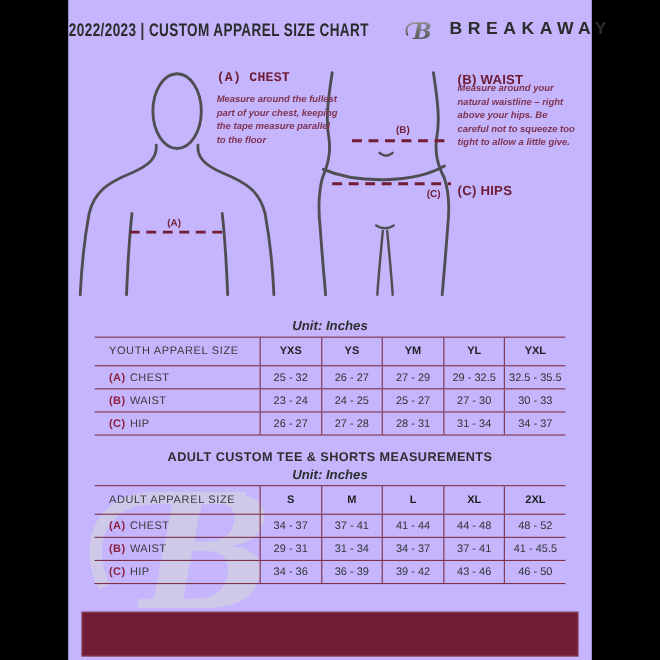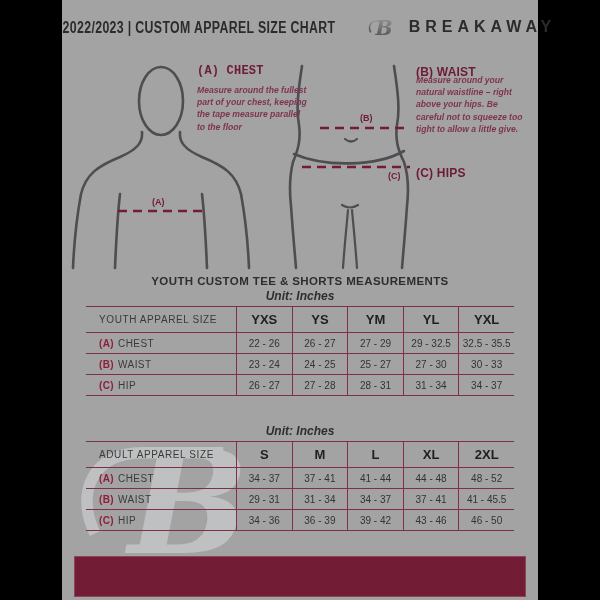--- a/index.html
+++ b/index.html
@@ -3,21 +3,21 @@
 <meta charset="utf-8">
 <style>
   html,body{margin:0;padding:0;}
   body{
     width:600px;height:600px;background:#000;
     font-family:"Liberation Sans",sans-serif;
     position:relative;overflow:hidden;
   }
   .doc{
     position:absolute;left:62px;top:0;width:476px;height:600px;
-    background:#a3a3a3;
+    background:#c4b5fd;
   }
   
   .hdr{
     position:absolute;left:0;top:14px;width:100%;
     display:flex;align-items:center;justify-content:center;gap:14px;
   }
   .hdr-title{
     font-size:14px;font-weight:800;color:#2b2b2b;letter-spacing:.4px;
     white-space:nowrap;display:inline-block;transform:scale(.88,1.18);
   }
@@ -50,21 +50,21 @@
   .t-row{
     display:grid;grid-template-columns:150px repeat(5,1fr);
     border-top:1.4px solid #7e3048;
   }
   .size-table{border-bottom:1.4px solid #7e3048;}
   .cell{
     display:flex;align-items:center;justify-content:center;
     height:20px;font-size:10px;color:#333;border-left:1.4px solid #7e3048;
     white-space:nowrap;
   }
-  .t-head .cell{height:25px;font-weight:700;color:#1f1f1f;font-size:13px;}
+  .t-head .cell{height:25px;font-weight:700;color:#1f1f1f;font-size:10px;}
   .cell.lbl{
     justify-content:flex-start;padding-left:13px;border-left:none;
     letter-spacing:.4px;color:#3a3a3a;
   }
   .t-head .cell.lbl{font-weight:400;font-size:10px;letter-spacing:.6px;}
   .cell .mk{color:#8e1f3d;font-weight:800;margin-right:4px;}
   
   .watermark{position:absolute;left:14px;top:408px;width:190px;height:175px;opacity:.55;}
   .footer-bar{
     position:absolute;left:12px;top:556px;width:452px;height:41px;
@@ -130,38 +130,37 @@
   <span class="marker" style="left:326px;top:171px;">(C)</span>
 
   <div class="guide-head" style="left:135px;top:64px;font-family:Liberation Mono, monospace;">(A) CHEST</div>
   <div class="guide-text" style="left:135px;top:84px;width:112px;">Measure around the fullest part of your chest, keeping the tape measure parallel to the floor</div>
 
   <div class="guide-head" style="left:354px;top:65px;">(B) WAIST</div>
   <div class="guide-text" style="left:354px;top:74px;width:108px;">Measure around your natural waistline – right above your hips. Be careful not to squeeze too tight to allow a little give.</div>
 
   <div class="guide-head" style="left:354px;top:166px;">(C) HIPS</div>
 
-  <div class="tbl-title" style="top:275px;">YOUTH CUSTOM TEE &amp; SHORTS MEASUREMENTS</div>
   <div class="tbl-unit" style="top:289px;">Unit: Inches</div>
 
   <div class="size-table" style="top:306px;">
     <div class="t-row t-head">
       <div class="cell lbl">YOUTH APPAREL SIZE</div>
       <div class="cell">YXS</div>
       <div class="cell">YS</div>
       <div class="cell">YM</div>
       <div class="cell">YL</div>
       <div class="cell">YXL</div>
     </div>
     <div class="t-row">
       <div class="cell lbl">
           <span class="mk">(A)</span>
           <span>CHEST</span>
         </div>
-      <div class="cell">22 - 26</div>
+      <div class="cell">25 - 32</div>
       <div class="cell">26 - 27</div>
       <div class="cell">27 - 29</div>
       <div class="cell">29 - 32.5</div>
       <div class="cell">32.5 - 35.5</div>
     </div>
     <div class="t-row">
       <div class="cell lbl">
           <span class="mk">(B)</span>
           <span>WAIST</span>
         </div>
@@ -177,20 +176,21 @@
           <span>HIP</span>
         </div>
       <div class="cell">26 - 27</div>
       <div class="cell">27 - 28</div>
       <div class="cell">28 - 31</div>
       <div class="cell">31 - 34</div>
       <div class="cell">34 - 37</div>
     </div>
   </div>
 
+  <div class="tbl-title" style="top:410px;">ADULT CUSTOM TEE &amp; SHORTS MEASUREMENTS</div>
   <div class="tbl-unit" style="top:424px;">Unit: Inches</div>
 
   <div class="size-table" style="top:441px;">
     <div class="t-row t-head">
       <div class="cell lbl">ADULT APPAREL SIZE</div>
       <div class="cell">S</div>
       <div class="cell">M</div>
       <div class="cell">L</div>
       <div class="cell">XL</div>
       <div class="cell">2XL</div>

